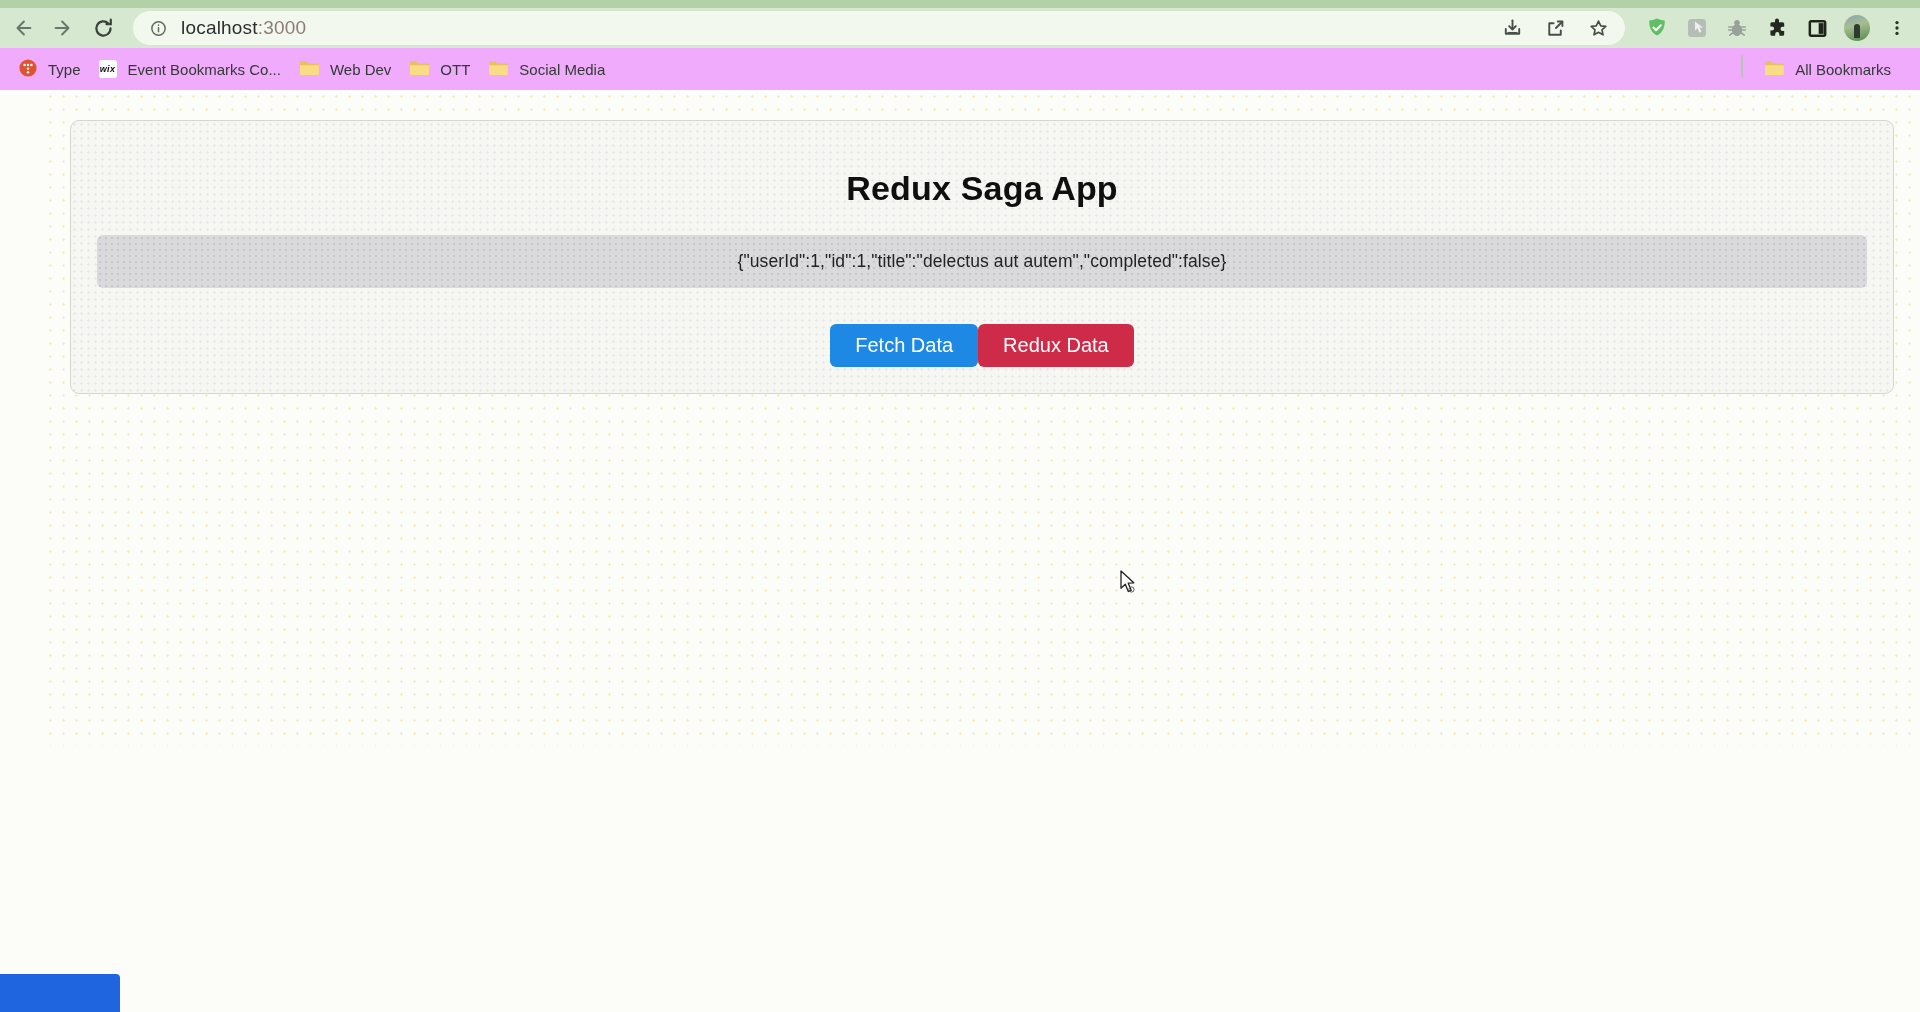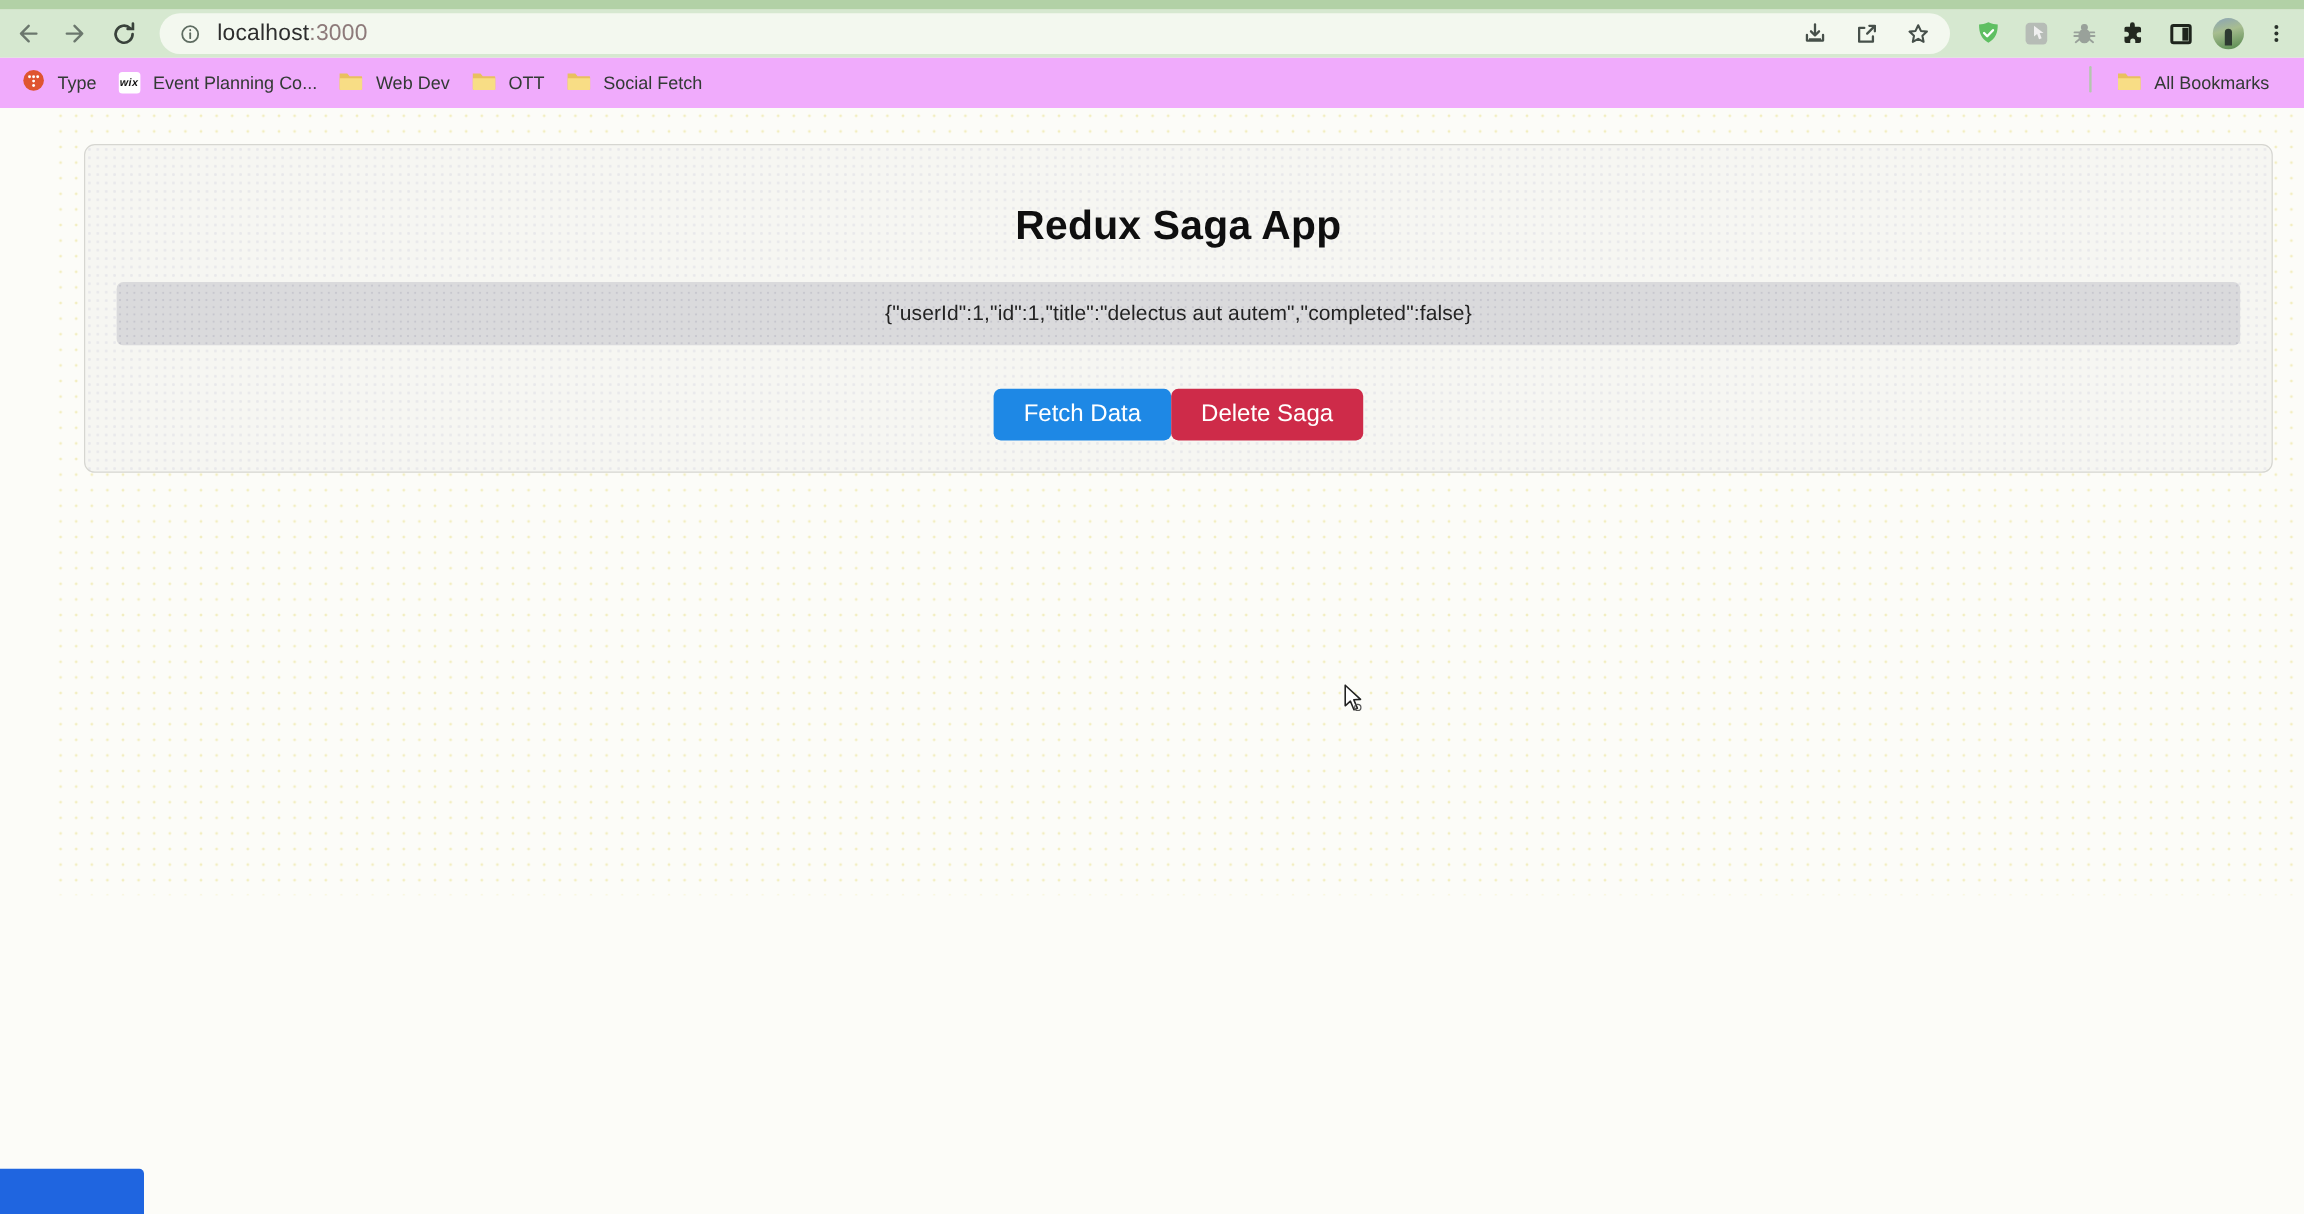--- a/index.html
+++ b/index.html
@@ -226,21 +226,21 @@
           <circle cx="9" cy="6" r="1.2" fill="#fff"></circle>
           <circle cx="12.4" cy="6" r="1.2" fill="#fff"></circle>
           <circle cx="9" cy="9.6" r="1.2" fill="#fff"></circle>
           <circle cx="9" cy="13.2" r="1.2" fill="#fff"></circle>
         </svg>
     </span>
     <span>Type</span>
   </div>
   <div class="bookmark-item">
     <span class="favicon-wix">wix</span>
-    <span>Event Planning Co...</span>
+    <span>Event Bookmarks Co...</span>
   </div>
   <div class="bookmark-item">
     <span>
       <svg width="20" height="17" viewBox="0 0 20 17">
           <path d="M1 2.2 h6.4 l1.9 2.4 H19 a.9.9 0 0 1 .9.9 V15 a1 1 0 0 1 -1 1 H1.9 A.9.9 0 0 1 1 15.1 z" fill="#e9c05f"></path>
           <path d="M1 6.2 H19.9 V15 a1 1 0 0 1 -1 1 H1.9 A.9.9 0 0 1 1 15.1 z" fill="#f8dd85"></path>
         </svg>
     </span>
     <span>Web Dev</span>
   </div>
@@ -253,21 +253,21 @@
     </span>
     <span>OTT</span>
   </div>
   <div class="bookmark-item">
     <span>
       <svg width="20" height="17" viewBox="0 0 20 17">
           <path d="M1 2.2 h6.4 l1.9 2.4 H19 a.9.9 0 0 1 .9.9 V15 a1 1 0 0 1 -1 1 H1.9 A.9.9 0 0 1 1 15.1 z" fill="#e9c05f"></path>
           <path d="M1 6.2 H19.9 V15 a1 1 0 0 1 -1 1 H1.9 A.9.9 0 0 1 1 15.1 z" fill="#f8dd85"></path>
         </svg>
     </span>
-    <span>Social Fetch</span>
+    <span>Social Media</span>
   </div>
 
   <div class="bookmarks-right">
     <span class="bm-divider"></span>
     <div class="bookmark-item">
       <span>
         <svg width="20" height="17" viewBox="0 0 20 17">
             <path d="M1 2.2 h6.4 l1.9 2.4 H19 a.9.9 0 0 1 .9.9 V15 a1 1 0 0 1 -1 1 H1.9 A.9.9 0 0 1 1 15.1 z" fill="#e9c05f"></path>
             <path d="M1 6.2 H19.9 V15 a1 1 0 0 1 -1 1 H1.9 A.9.9 0 0 1 1 15.1 z" fill="#f8dd85"></path>
           </svg>
@@ -278,21 +278,21 @@
 </div>
 
 <div class="page">
   <div class="app-card">
     <div class="app-title">Redux Saga App</div>
     <div class="json-strip">
       <span>{"userId":1,"id":1,"title":"delectus aut autem","completed":false}</span>
     </div>
     <div class="buttons-row">
       <button class="app-btn btn-fetch">Fetch Data</button>
-      <button class="app-btn btn-delete">Delete Saga</button>
+      <button class="app-btn btn-delete">Redux Data</button>
     </div>
   </div>
 
   <span class="cursor">
     <svg width="19" height="24" viewBox="0 0 19 24">
         <path d="M1 1 L1 18.2 L5.3 14.3 L8.3 21.5 L11.2 20.3 L8.2 13.2 L13.8 12.8 Z" fill="#ffffff" stroke="#222222" stroke-width="1.3" stroke-linejoin="round"></path>
         <circle cx="11.5" cy="19.5" r="2.6" fill="none" stroke="#555" stroke-width="1"></circle>
       </svg>
   </span>
 </div>

